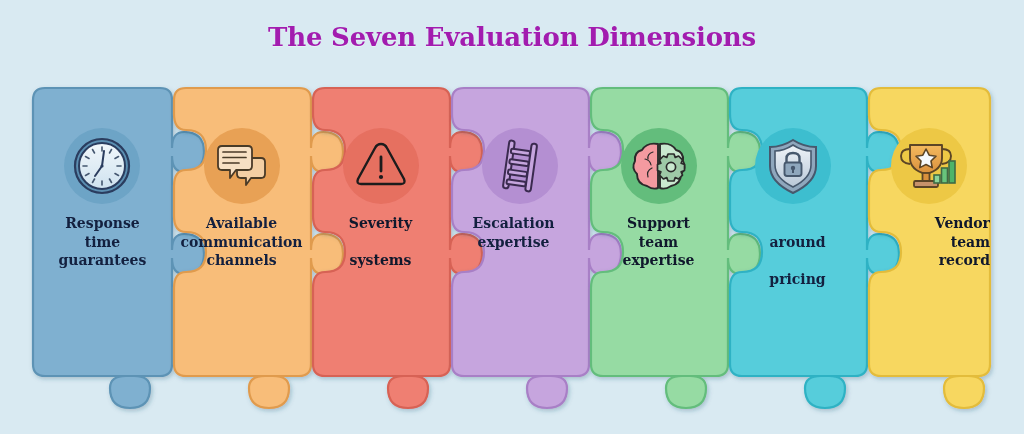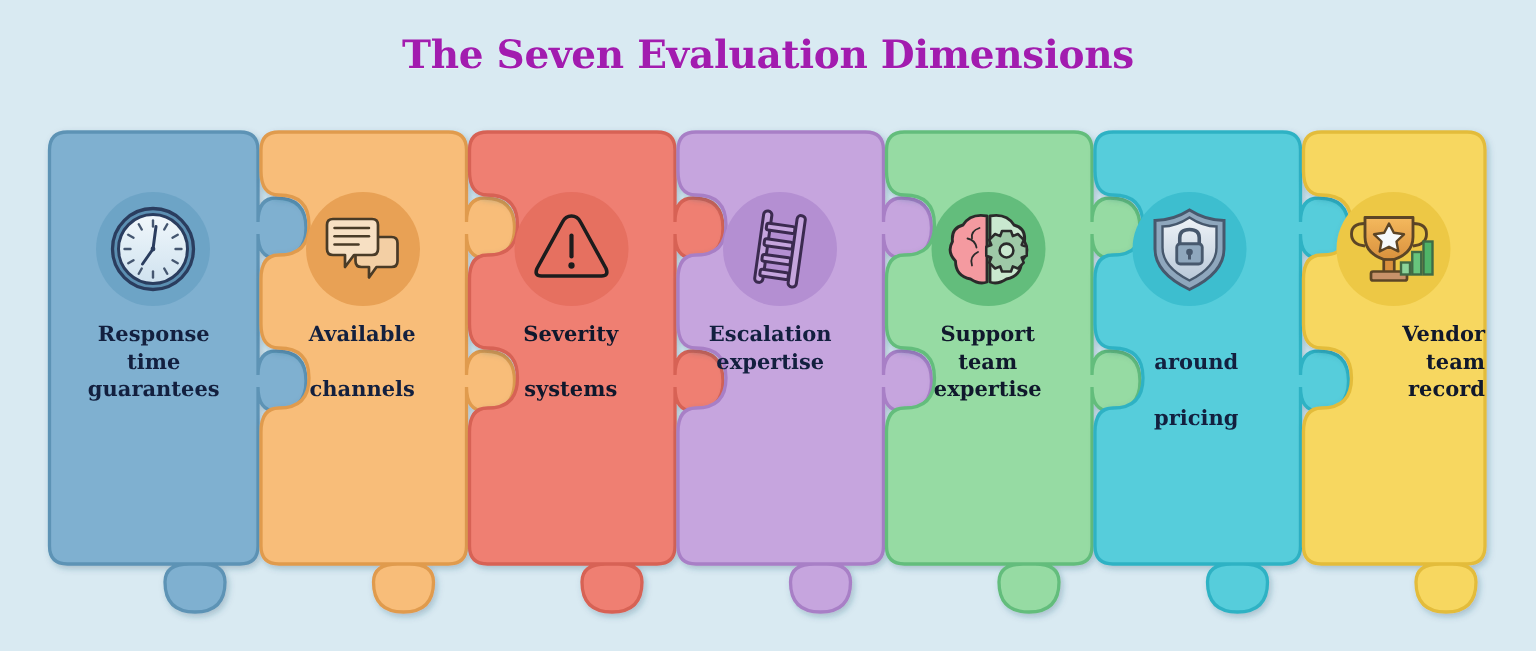--- a/index.html
+++ b/index.html
@@ -240,21 +240,21 @@
         <rect x="23" y="-5" width="6" height="22" fill="#4fb468"></rect>
       </g>
     </g>
   </g>
 </svg>
 
 <div class="title">The Seven Evaluation Dimensions</div>
 
 <div class="piece-label" style="left:33px;top:214px;width:139px;"><span>Response</span><br><span>time</span><br><span>guarantees</span></div>
 
-<div class="piece-label" style="left:172px;top:214px;width:139px;"><span>Available</span><br><br><span>channels</span></div>
+<div class="piece-label" style="left:172px;top:214px;width:139px;"><span>Available</span><br><span>communication</span><br><span>channels</span></div>
 
 <div class="piece-label dark" style="left:311px;top:214px;width:139px;"><span>Severity</span><br><br><span>systems</span></div>
 
 <div class="piece-label" style="left:450px;top:214px;width:127px;"><span>Escalation</span><br><span>expertise</span></div>
 
 <div class="piece-label dark" style="left:589px;top:214px;width:139px;"><span>Support</span><br><span>team</span><br><span>expertise</span></div>
 
 <div class="piece-label" style="left:728px;top:214px;width:139px;"><br><span>around</span><br><br><span>pricing</span></div>
 
 <div class="piece-label dark" style="left:867px;top:214px;width:123px;text-align:right;"><span>Vendor</span><br><span>team</span><br><span>record</span></div>

